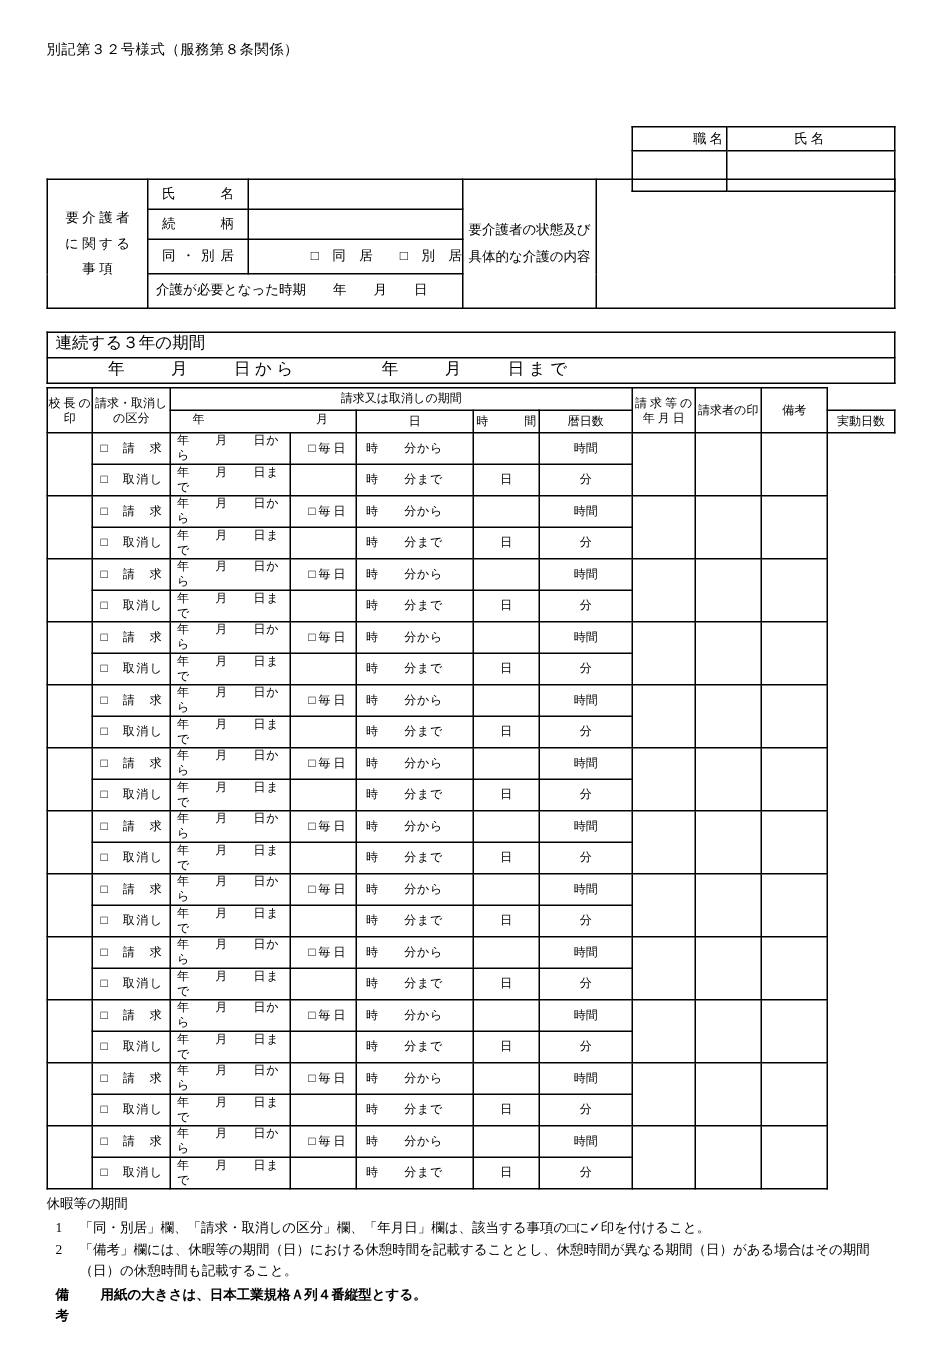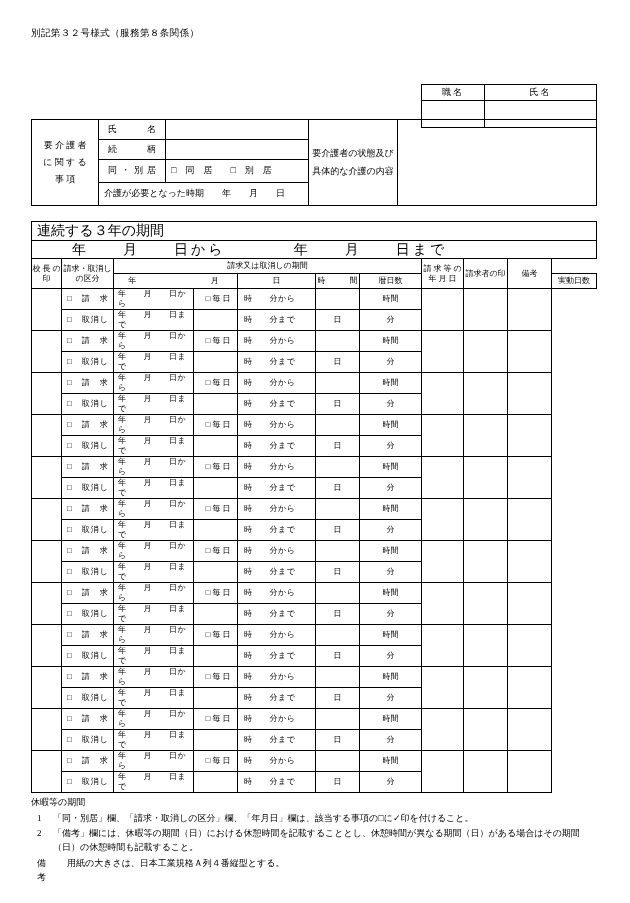--- a/index.html
+++ b/index.html
@@ -90,21 +90,21 @@
   }
   .care-right-val { }
 
   
   .cont-block {
     position: absolute;
     left: 31px;
     top: 221px;
     width: 566px;
   }
-  .cont-block td { font-size: 14px; text-align: left; padding-left: 5px; height: 16px; }
+  .cont-block td { font-size: 11px; text-align: left; padding-left: 5px; height: 16px; }
   .cont-block .row2 { text-align: left; padding-left: 40px; letter-spacing: 3px; }
 
   
   .main-table {
     position: absolute;
     left: 31px;
     top: 258px;
     width: 566px;
   }
   .main-table td { font-size: 8px; }
@@ -136,34 +136,34 @@
     left: 31px;
     top: 796px;
     width: 570px;
     font-size: 9px;
     line-height: 1.55;
   }
   .notes .title { margin-bottom: 2px; }
   .notes .item { display: flex; margin-bottom: 1px; }
   .notes .num { width: 16px; flex: 0 0 16px; text-align: left; padding-left: 6px;}
   .notes .txt { flex: 1; }
-  .notes .last { display: flex; margin-top: 2px;}
+  .notes .last { display: flex; margin-top: 2px; font-weight: bold;}
   .notes .last .num { width: 30px; flex: 0 0 30px; letter-spacing: 2px;}
 </style>
 </head>
 <body>
 
 <div class="page">
 
   <div class="form-number">別記第３２号様式（服務第８条関係）</div>
 
   <table class="name-box">
     <tbody>
         <tr>
-      <td class="lbl" style="width:62px;">職名</td>
+      <td class="lbl" style="width:62px;text-align:right;">職名</td>
       <td class="lbl">氏名</td>
     </tr>
     <tr>
       <td style="height:26px;"></td>
       <td></td>
     </tr>
   </tbody>
     </table>
 
   <table class="care-block">
@@ -178,21 +178,21 @@
       <td class="care-val" style="height:19px;"></td>
       <td class="care-right-label" rowspan="4">要介護者の状態及び具体的な介護の内容</td>
       <td class="care-right-val" rowspan="4" style="width:198px;"></td>
     </tr>
     <tr>
       <td class="care-key">続　　柄</td>
       <td class="care-val" style="height:19px;"></td>
     </tr>
     <tr>
       <td class="care-key">同・別居</td>
-      <td class="care-val left-pad" style="height:22px;">□　同　居　　□　別　居</td>
+      <td class="care-val left-pad" style="height:22px;text-align:right;">□　同　居　　□　別　居</td>
     </tr>
     <tr>
       <td class="care-val left-pad" colspan="2" style="height:22px;">介護が必要となった時期　　年　　月　　日</td>
     </tr>
   </tbody>
     </table>
 
   <table class="cont-block">
     <tbody>
         <tr>

